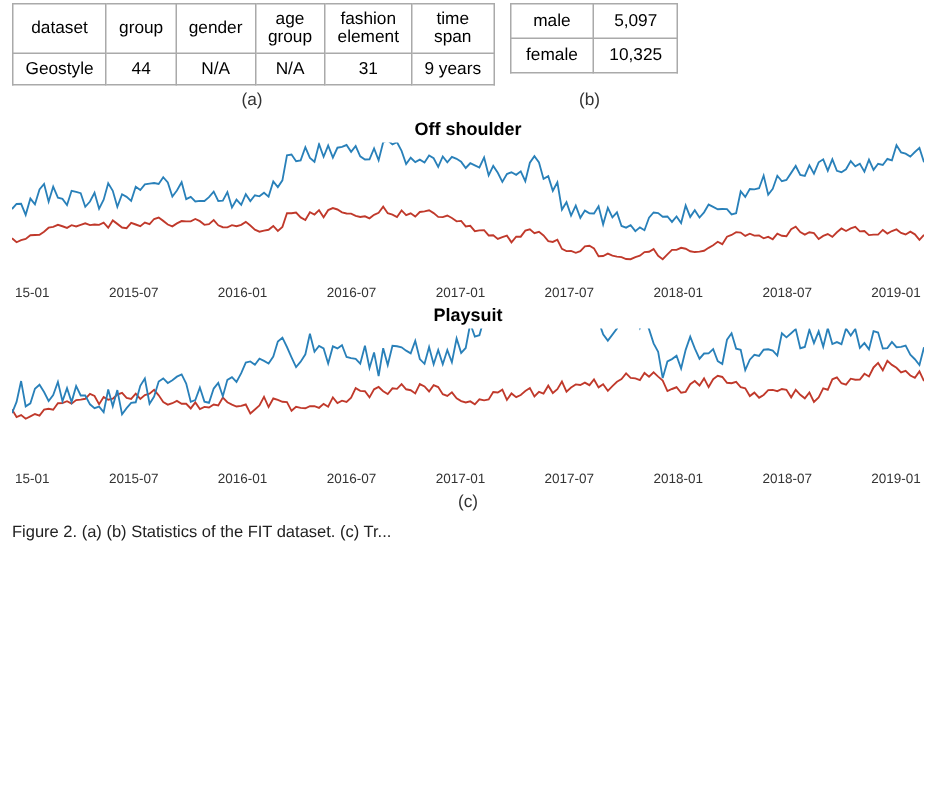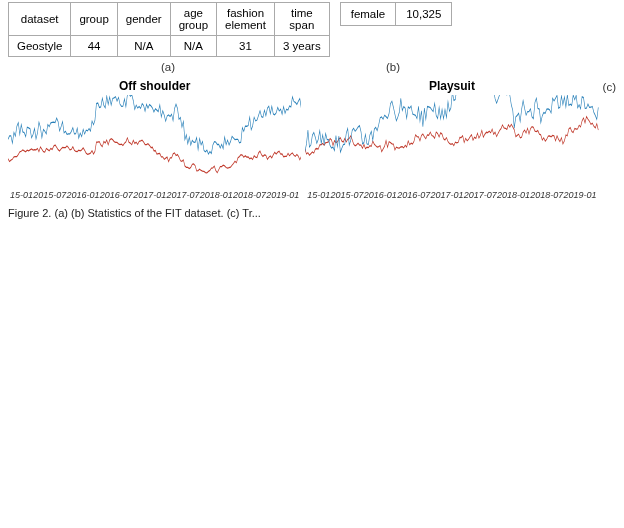--- a/index.html
+++ b/index.html
@@ -72,21 +72,21 @@
       width: 110px;
       text-align: center;
       font-size: 11.5px;
       color: #333;
     }
 
     
     .charts-section {
       padding: 2px 8px 4px 8px;
       display: flex;
-      flex-direction: row;
+      flex-direction: column;
       gap: 4px;
     }
 
     .chart-container {
       position: relative;
       width: 608px;
       height: 120px;
       border: none;
     }
 
@@ -108,21 +108,20 @@
       height: 100%;
     }
 
     .x-labels {
       display: flex;
       flex-direction: row;
       justify-content: space-between;
       padding: 0 2px;
       font-size: 9px;
       color: #333;
-      font-style: italic;
     }
 
     .caption-c {
       text-align: center;
       font-size: 11.5px;
       color: #333;
       margin-top: 2px;
     }
 
     .figure-caption {
@@ -149,29 +148,33 @@
           <th>time<br>span</th>
         </tr>
       </thead>
       <tbody id="table-a-body">
       <tr>
             <td>Geostyle</td>
             <td>44</td>
             <td>N/A</td>
             <td>N/A</td>
             <td>31</td>
-            <td>3 years</td>
+            <td>9 years</td>
           </tr>
         </tbody>
     </table>
   </div>
 
   <div class="table-b-wrapper">
     <table class="gender-table">
       <tbody id="table-b-body">
+      <tr>
+            <td>male</td>
+            <td>5,097</td>
+          </tr>
           <tr>
             <td>female</td>
             <td>10,325</td>
           </tr>
         </tbody>
     </table>
   </div>
 </div>
 
 <div class="caption-row">

